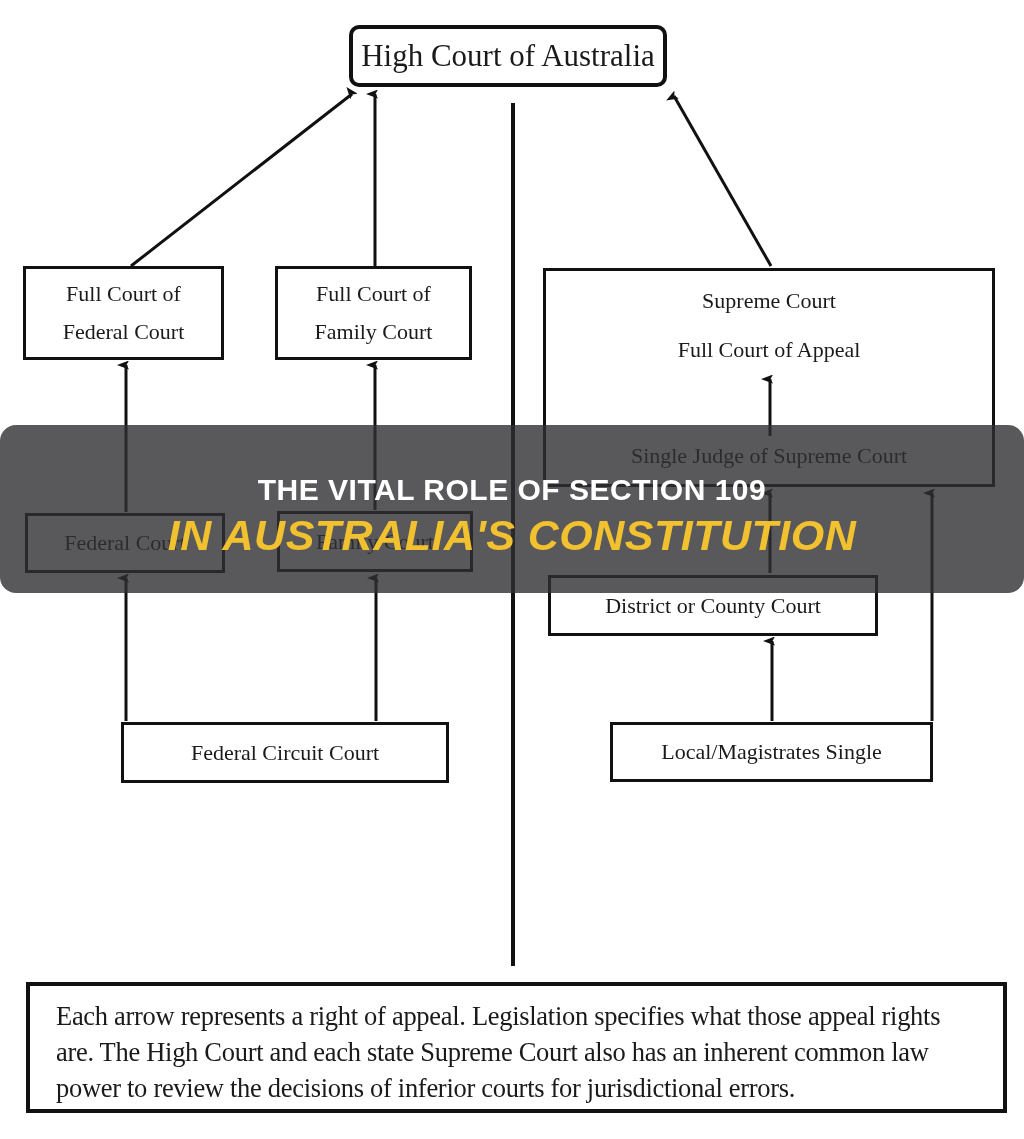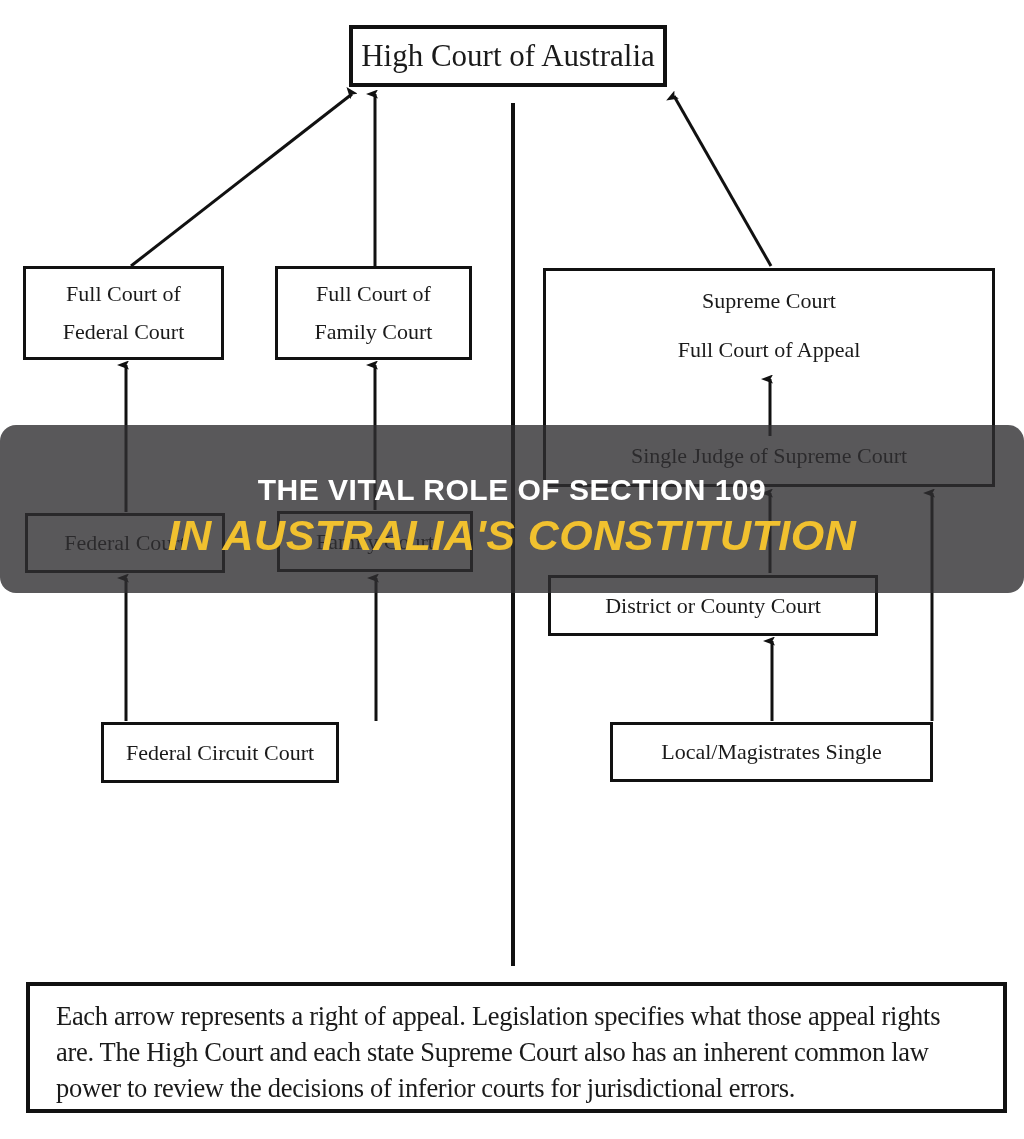--- a/index.html
+++ b/index.html
@@ -16,21 +16,21 @@
     border:3px solid #111111;
     background:#ffffff;
     box-sizing:border-box;
     display:flex;flex-direction:column;
     align-items:center;justify-content:center;
     text-align:center;
     color:#1a1a1a;
     font-size:22px;
     line-height:38px;
   }
-  .court-box.thick{border-width:4px;}
+  .court-box.thick{border-width:4px;border-radius:10px;}
   .court-box.hollow{background:transparent;}
   
   #supreme-box{justify-content:flex-start;}
   #supreme-box .abs{position:absolute;left:0;width:100%;text-align:center;}
   
   #banner{
     position:absolute;left:0;top:425px;width:1024px;height:168px;
     background:rgba(47,46,49,0.8);
     z-index:30;
     border-radius:16px;
@@ -116,21 +116,21 @@
   </div>
 
   <div class="court-box" style="left:277px;top:511px;width:196px;height:61px;">
     <span>Family Court</span>
   </div>
 
   <div class="court-box" style="left:548px;top:575px;width:330px;height:61px;">
     <span>District or County Court</span>
   </div>
 
-  <div class="court-box" style="left:101px;top:722px;width:238px;height:61px;">
+  <div class="court-box" style="left:121px;top:722px;width:328px;height:61px;">
     <span>Federal Circuit Court</span>
   </div>
 
   <div class="court-box" style="left:610px;top:722px;width:323px;height:60px;">
     <span>Local/Magistrates Single</span>
   </div>
 
   <div id="banner">
     <div class="t1">THE VITAL ROLE OF SECTION 109</div>
     <div class="t2">IN AUSTRALIA'S CONSTITUTION</div>

